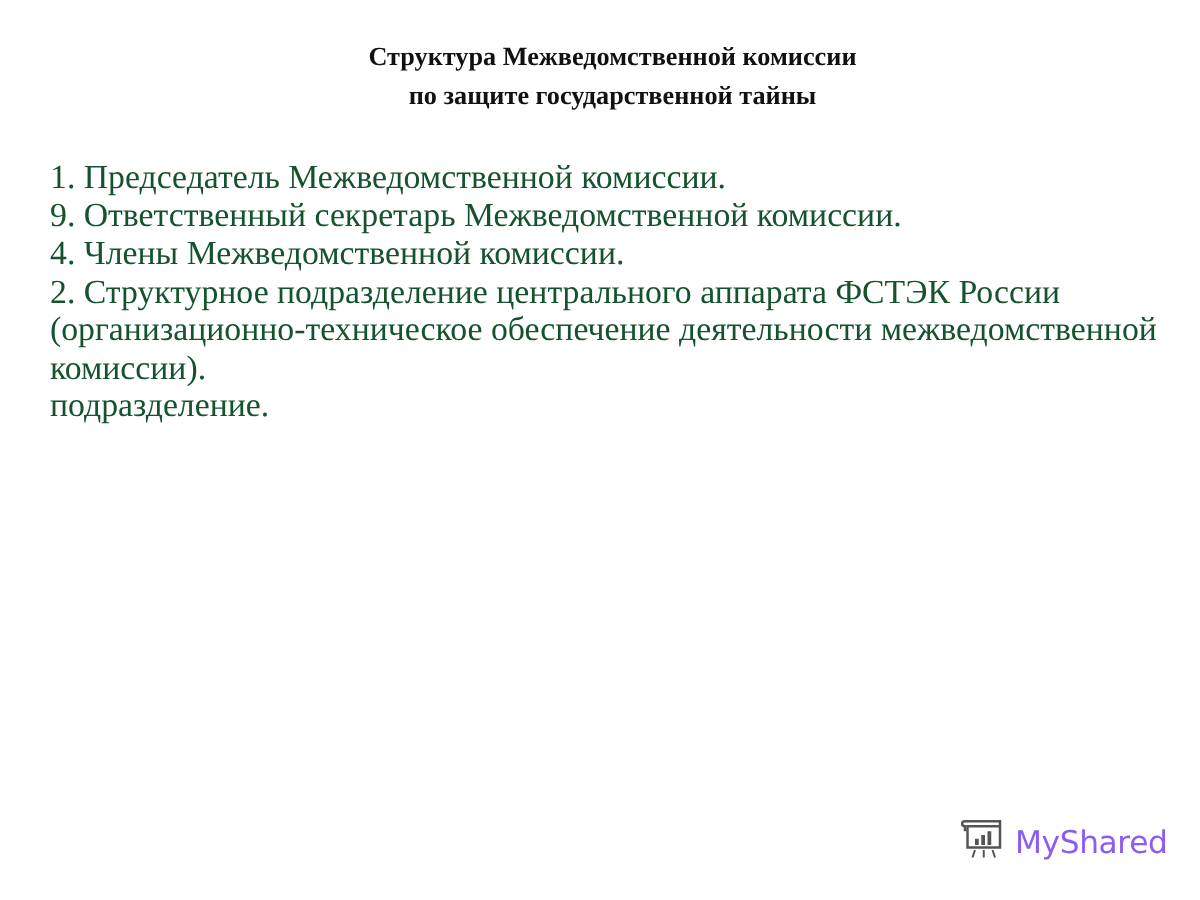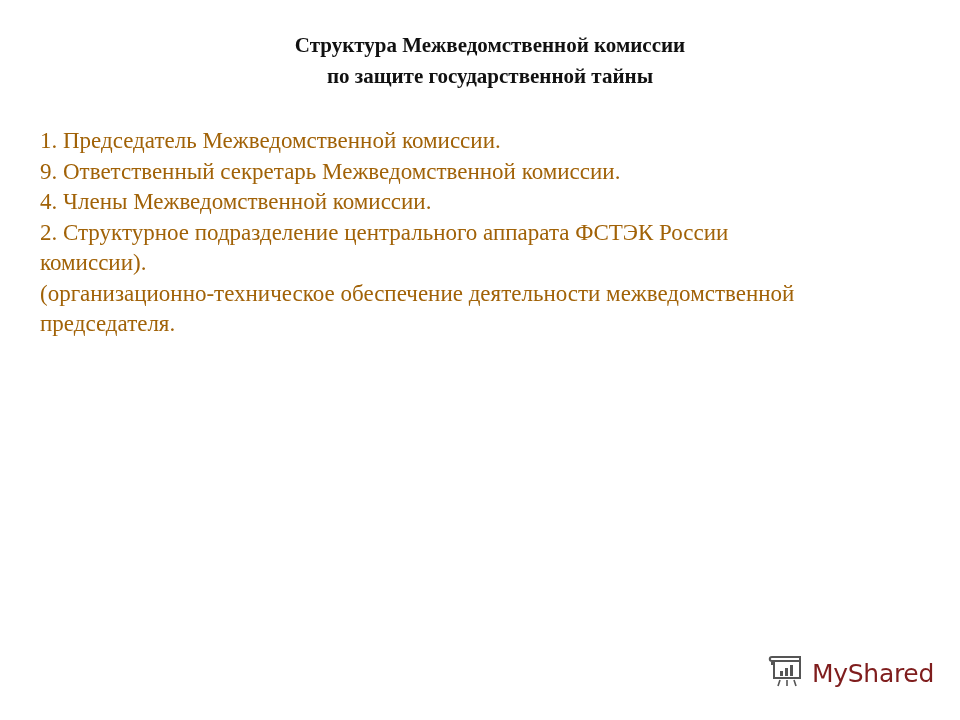--- a/index.html
+++ b/index.html
@@ -7,30 +7,30 @@
       width: 960px; height: 720px; background: #ffffff; position: relative; overflow: hidden;
       font-family: "Liberation Serif", "DejaVu Serif", serif; color: #111111;
     }
     .title {
       position: absolute; left: 0; width: 980px; top: 30px; text-align: center;
       font-weight: bold; font-size: 21px; line-height: 31px; color: #111;
     }
     .title div { white-space: nowrap; }
     .list {
       position: absolute; left: 40px; top: 126px; width: 900px;
-      font-size: 23px; line-height: 30.5px; color: #a16207;
+      font-size: 27px; line-height: 30.5px; color: #14532d;
     }
     .list .line { white-space: nowrap; }
     .logo {
       position: absolute; left: 766px; top: 655px; height: 36px;
       display: flex; align-items: center;
     }
     .logo svg { width: 40px; height: 36px; }
     .logo-text {
-      font-family: "DejaVu Sans", "Liberation Sans", sans-serif; font-size: 25px; color: #7f1d1d;
+      font-family: "DejaVu Sans", "Liberation Sans", sans-serif; font-size: 25px; color: #8b5cf6;
       margin-left: 6px; letter-spacing: -0.3px;
     }
   </style>
 </head>
 <body>
 
 <div class="title">
   <div>Структура Межведомственной комиссии</div>
   <div>по защите государственной тайны</div>
 </div>
@@ -40,25 +40,25 @@
     <div class="line">1. Председатель Межведомственной комиссии.</div>
   </div>
   <div>
     <div class="line">9. Ответственный секретарь Межведомственной комиссии.</div>
   </div>
   <div>
     <div class="line">4. Члены Межведомственной комиссии.</div>
   </div>
   <div>
     <div class="line">2. Структурное подразделение центрального аппарата ФСТЭК России</div>
+    <div class="line">(организационно-техническое обеспечение деятельности межведомственной</div>
     <div class="line">комиссии).</div>
-    <div class="line">(организационно-техническое обеспечение деятельности межведомственной</div>
   </div>
   <div>
-    <div class="line">председателя.</div>
+    <div class="line">подразделение.</div>
   </div>
 </div>
 
 <div class="logo">
   <span>
     <svg viewBox="0 0 40 36" fill="none" stroke="#555" stroke-width="2">
       <path d="M6 4 H34 V7"></path>
       <path d="M6 4 C3 4 3 8 6 8 V12"></path>
       <rect x="8" y="8" width="26" height="17"></rect>
       <rect x="14" y="18" width="3" height="5" fill="#555" stroke="none"></rect>

